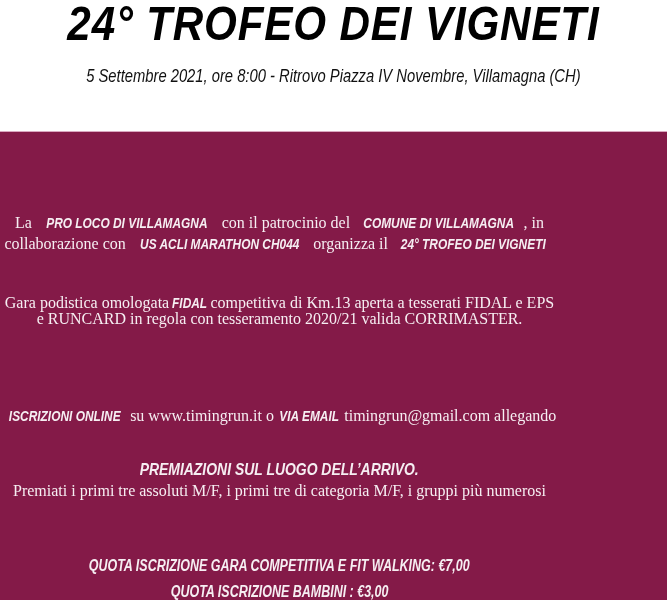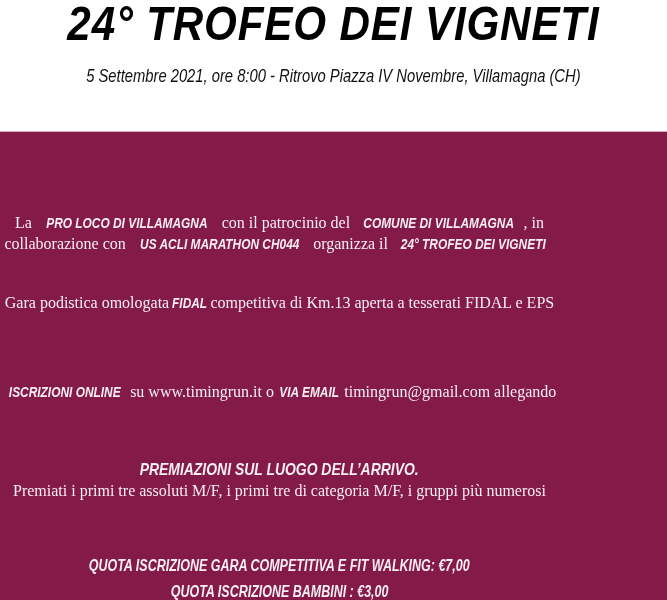--- a/index.html
+++ b/index.html
@@ -85,22 +85,23 @@
   <div class="line" style="top:81px;">
     <span>La </span><span class="b">PRO LOCO DI VILLAMAGNA</span><span> con il patrocinio del </span><span class="b">COMUNE DI VILLAMAGNA</span><span>,  in</span>
   </div>
   <div class="line" style="top:102px;">
     <span>collaborazione con </span><span class="b">US ACLI MARATHON CH044</span><span> organizza il </span><span class="b">24° TROFEO DEI VIGNETI</span>
   </div>
 
   <div class="line" style="top:151px;margin-top:10px;">
     <span>Gara podistica omologata </span><span class="b">FIDAL</span><span> competitiva di Km.13 aperta a tesserati FIDAL e EPS</span>
   </div>
+  <div class="line" style="top:177px;">e RUNCARD in regola con tesseramento 2020/21 valida CORRIMASTER.</div>
 
-  <div class="line" style="top:250px;">
+  <div class="line" style="top:274px;">
     <span class="b">ISCRIZIONI ONLINE</span><span> su www.timingrun.it o </span><span class="b">VIA EMAIL</span><span> timingrun@gmail.com allegando</span>
   </div>
 
   <div class="line" style="top:349px;">Premiati i primi tre assoluti M/F, i primi tre di categoria M/F, i gruppi più numerosi</div>
   <div class="line" style="top:328px;">
     <span class="heading">PREMIAZIONI SUL LUOGO DELL’ARRIVO.</span>
   </div>
 
   <div class="line" style="top:424px;">
     <span class="cond">QUOTA ISCRIZIONE GARA COMPETITIVA E FIT WALKING: €7,00</span>

